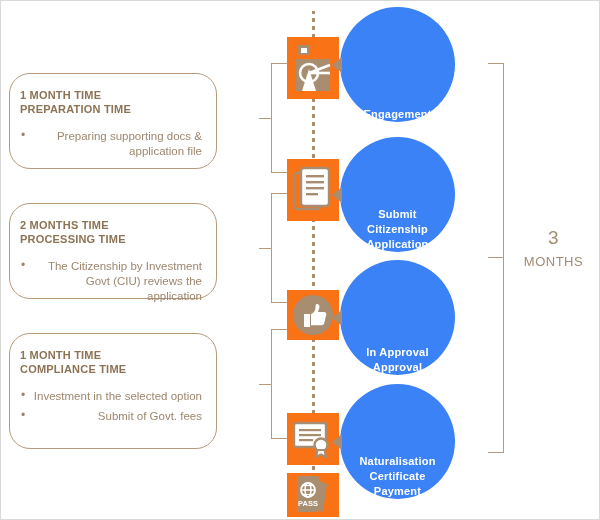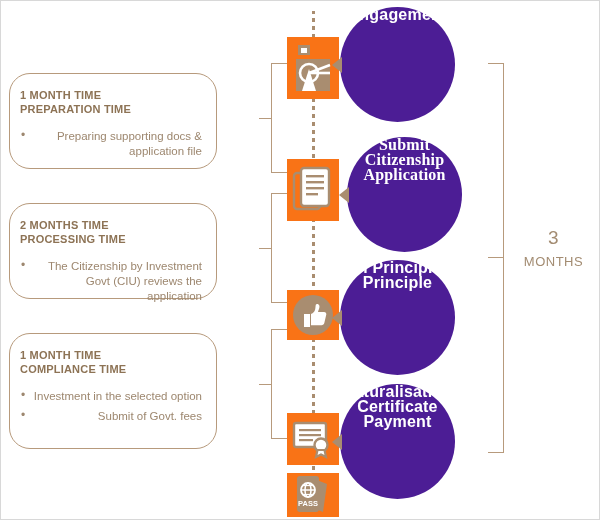--- a/index.html
+++ b/index.html
@@ -89,27 +89,27 @@
     align-items:center;
     justify-content:center;
     background:#f97316;
   }
 
   
   .circle{
     position:absolute;
     width:115px;height:115px;
     border-radius:50%;
-    background:#4c1d95;
+    background:#3b82f6;
     color:#ffffff;
     display:flex;
-    align-items:flex-start;
+    align-items:flex-end;
     justify-content:center;
     text-align:center;
-    font-size:16px;
+    font-size:11px;
     font-weight:bold;
     line-height:15px;
     letter-spacing:.2px;
   }
   .circle .tail{
     position:absolute;
     left:-8px;
     top:50%;
     margin-top:-8px;
     width:0;height:0;
@@ -246,28 +246,28 @@
       <line x1="11.5" y1="20.5" x2="22.5" y2="20.5" stroke="#ffffff" stroke-width="1.2"></line>
       <text x="17" y="32" text-anchor="middle" font-family="Liberation Sans, sans-serif" font-size="7.5" font-weight="bold" fill="#ffffff">PASS</text>
     </svg>
   </div>
 
   <div class="circle" style="left:339px;top:6px;">
     <span class="tail"></span>
     <span class="clabel">Engagement</span>
   </div>
 
-  <div class="circle" style="left:346px;top:136px;font-family:Liberation Serif, serif;">
+  <div class="circle" style="left:339px;top:136px;">
     <span class="tail"></span>
     <span class="clabel">Submit Citizenship Application</span>
   </div>
 
   <div class="circle" style="left:339px;top:259px;">
     <span class="tail"></span>
-    <span class="clabel">In Principle Principle</span>
+    <span class="clabel">In Approval Approval</span>
   </div>
 
   <div class="circle" style="left:339px;top:383px;">
     <span class="tail"></span>
     <span class="clabel">Naturalisation Certificate Payment</span>
   </div>
 
   <div id="rbracket"></div>
   <div id="rtick"></div>
   <div id="total">

